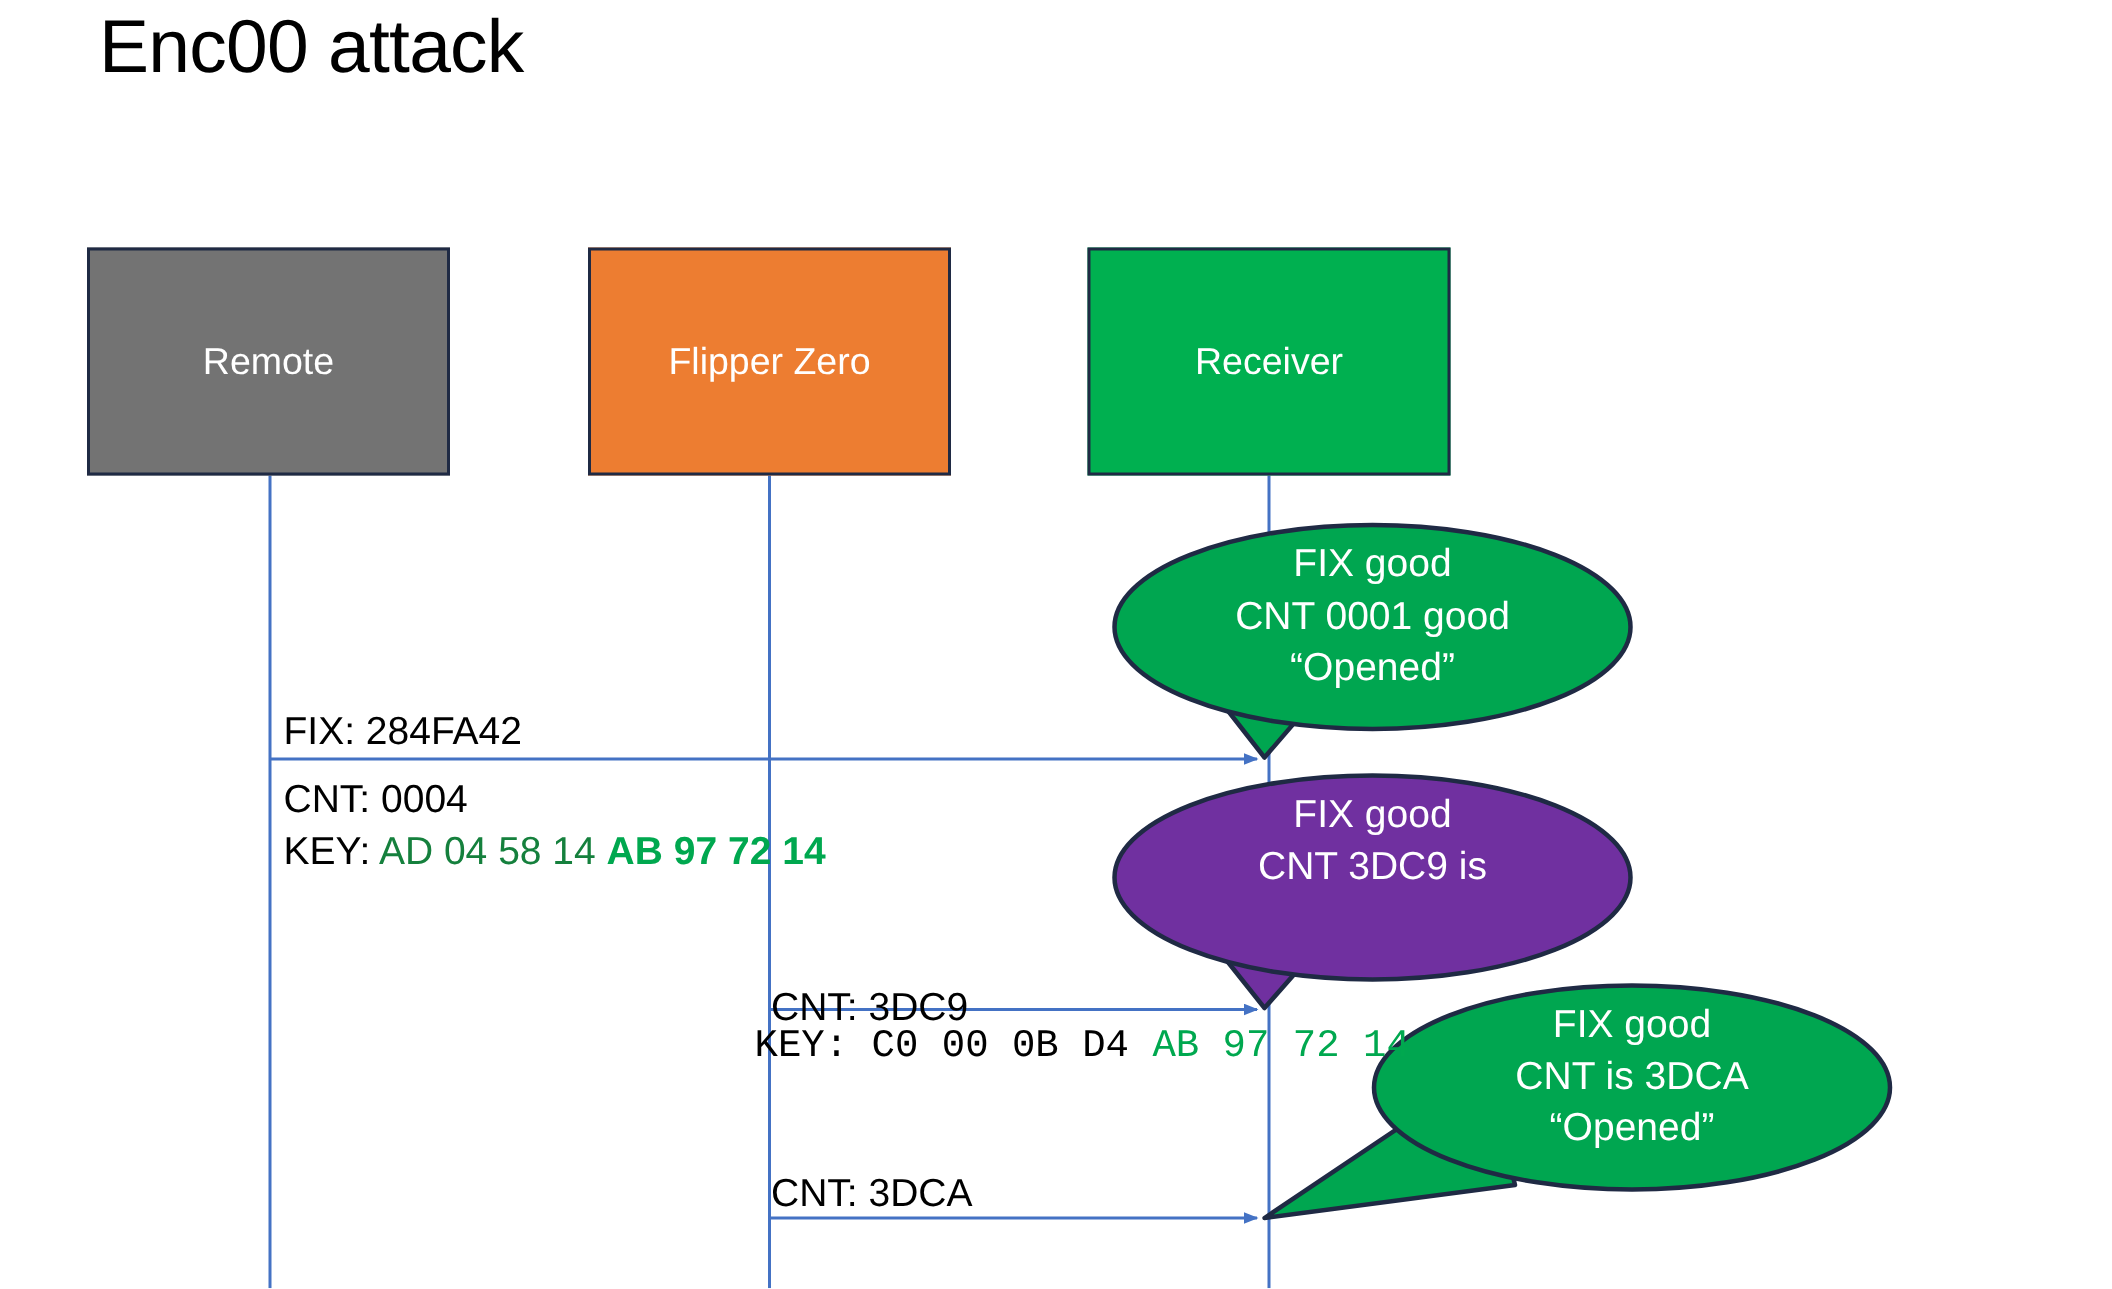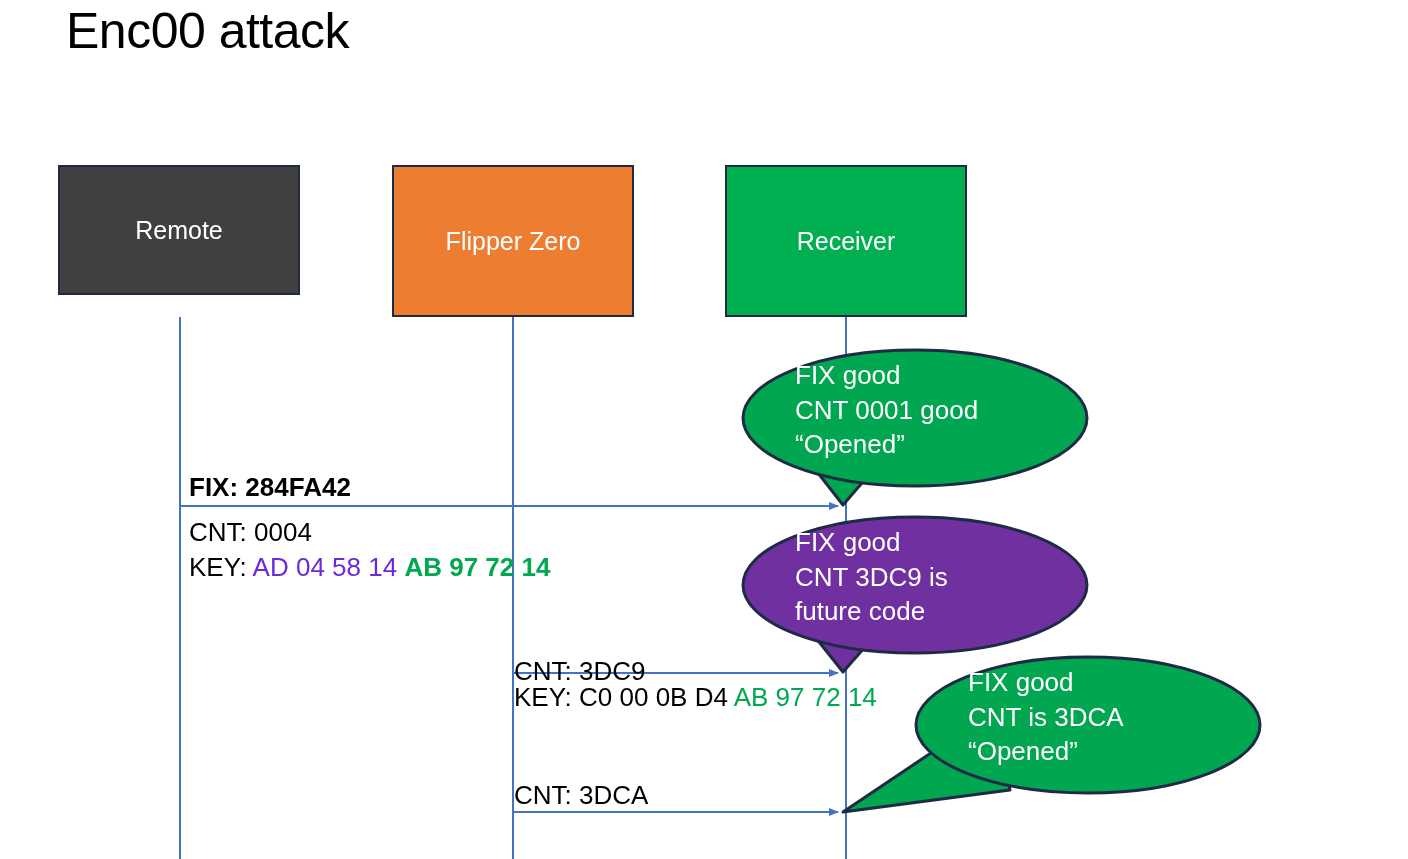--- a/index.html
+++ b/index.html
@@ -31,40 +31,40 @@
     position: absolute;
     box-sizing: border-box;
     border: 2px solid #1f2a44;
     display: flex;
     align-items: center;
     justify-content: center;
     color: #ffffff;
     font-size: 25px;
     font-weight: 400;
   }
-  #box-remote   { left: 58px;  top: 165px; width: 242px; height: 130px; background: #404040; }
+  #box-remote   { left: 58px;  top: 165px; width: 242px; height: 152px; background: #737373; }
   #box-flipper  { left: 392px; top: 165px; width: 242px; height: 152px; background: #ED7D31; }
   #box-receiver { left: 725px; top: 165px; width: 242px; height: 152px; background: #00B050; }
 
   .msg-text {
     position: absolute;
     font-size: 26px;
     color: #000000;
     white-space: nowrap;
     line-height: 1.0;
   }
   .msg-text .grn { color: #00A84F; }
-  .msg-text .red { color: #6d28d9; }
+  .msg-text .red { color: #15803d; }
   .msg-text .b   { font-weight: bold; }
 
   .bubble-text {
     position: absolute;
     color: #ffffff;
     font-size: 26px;
-    text-align: left;
+    text-align: center;
     line-height: 1.33;
     pointer-events: none;
     white-space: nowrap;
   }
   #svg-layer {
     position: absolute;
     left: 0; top: 0;
     width: 1408px;
     height: 859px;
   }
@@ -110,43 +110,42 @@
   <div class="actor-box" id="box-remote">
     <span>Remote</span>
   </div>
   <div class="actor-box" id="box-receiver">
     <span>Receiver</span>
   </div>
   <div class="actor-box" id="box-flipper">
     <span>Flipper Zero</span>
   </div>
 
-  <div class="msg-text" style="left:189px; top:474px;font-weight:bold;">FIX: 284FA42</div>
+  <div class="msg-text" style="left:189px; top:474px;">FIX: 284FA42</div>
   <div class="msg-text" style="left:189px; top:519px;">CNT: 0004</div>
   <div class="msg-text" style="left:189px; top:554px;">
     <span>KEY: </span><span class="red">AD 04 58 14</span><span>&nbsp;</span><span class="grn b">AB 97 72 14</span>
   </div>
 
   <div class="msg-text" style="left:514px; top:642px;margin-top:16px;">CNT: 3DC9</div>
-  <div class="msg-text" style="left:514px; top:684px;">
+  <div class="msg-text" style="left:503px; top:684px;font-family:Liberation Mono, monospace;">
     <span>KEY: C0 00 0B D4 </span><span class="grn">AB 97 72 14</span>
   </div>
 
   <div class="msg-text" style="left:514px; top:782px;">CNT: 3DCA</div>
 
   <div class="bubble-text" style="left:795px; top:358px; width:240px;">
     <div>FIX good</div>
     <div>CNT 0001 good</div>
     <div>“Opened”</div>
   </div>
 
   <div class="bubble-text" style="left:795px; top:525px; width:240px;">
     <div>FIX good</div>
     <div>CNT 3DC9 is</div>
-    <div>future code</div>
   </div>
 
   <div class="bubble-text" style="left:968px; top:665px; width:240px;">
     <div>FIX good</div>
     <div>CNT is 3DCA</div>
     <div>“Opened”</div>
   </div>
 
 </div>
 

